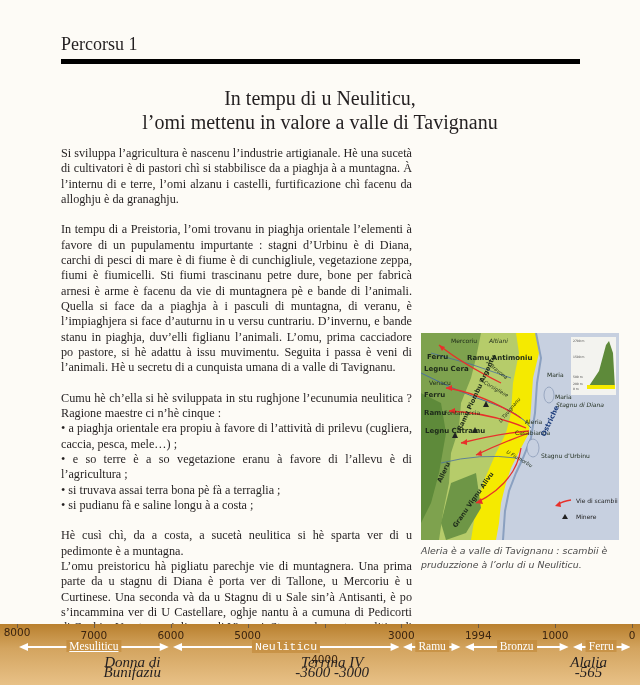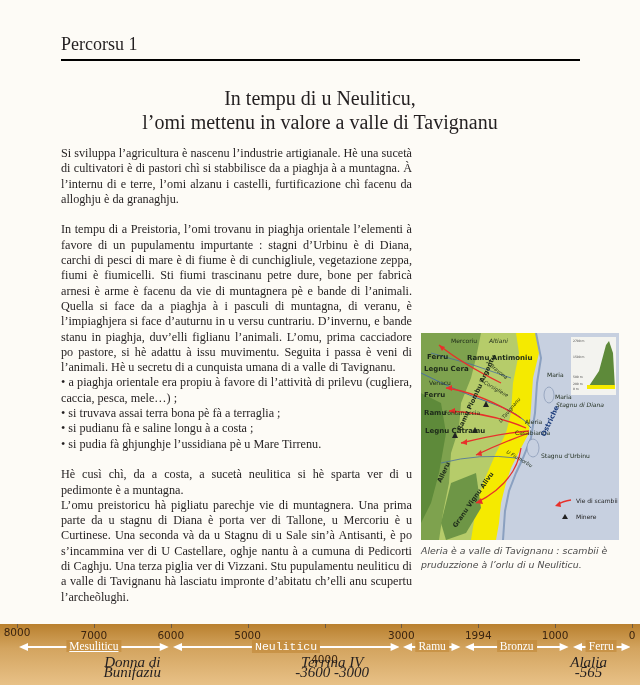--- a/index.html
+++ b/index.html
@@ -5,21 +5,21 @@
   html, body { margin: 0; padding: 0; }
   body {
     width: 640px; height: 685px; overflow: hidden;
     background: #fdfbf6;
     position: relative;
     font-family: "DejaVu Serif", serif;
     color: #231f20;
   }
   .header {
     position: absolute; left: 61px; top: 34px; width: 519px;
-    border-bottom: 2px solid #000000;
+    border-bottom: 5px solid #000000;
     padding-bottom: 4px;
   }
   .header-title {
     font-family: "Liberation Serif", serif;
     font-size: 18px; color: #231f20;
   }
   .page-title {
     position: absolute; left: 60px; width: 520px; top: 86px;
     text-align: center;
     font-family: "Liberation Serif", serif;
@@ -82,24 +82,25 @@
 </div>
 
 <div class="page-title">
   <div>In tempu di u Neuliticu,</div>
   <div>l’omi mettenu in valore a valle di Tavignanu</div>
 </div>
 
 <div class="body-text">
   <p>Si sviluppa l’agricultura è nascenu l’industrie artigianale. Hè una sucetà di cultivatori è di pastori chì si stabbilisce da a piaghja à a muntagna. À l’internu di e terre, l’omi alzanu i castelli, furtificazione chì facenu da alloghju è da granaghju.</p>
   <p class="gap">In tempu di a Preistoria, l’omi trovanu in piaghja orientale l’elementi à favore di un pupulamentu impurtante : stagni d’Urbinu è di Diana, carchi di pesci di mare è di fiume è di cunchigliule, vegetazione zeppa, fiumi è fiumicelli. Sti fiumi trascinanu petre dure, bone per fabricà arnesi è arme è facenu da vie di muntagnera pè e bande di l’animali. Quella si face da a piaghja à i pasculi di muntagna, di veranu, è l’impiaghjera si face d’auturnu in u versu cuntrariu. D’invernu, e bande stanu in piaghja, duv’elli figlianu l’animali. L’omu, prima cacciadore po pastore, si hè adattu à issu muvimentu. Seguita i passa è veni di l’animali. Hè u secretu di a cunquista umana di a valle di Tavignanu.</p>
+  <p class="gap">Cumu hè ch’ella si hè sviluppata in stu rughjone l’ecunumia neulitica ? Ragione maestre ci n’hè cinque :</p>
   <p class="bullet">a piaghja orientale era propiu à favore di l’attività di prilevu (cugliera, caccia, pesca, mele…) ;</p>
+  <p class="bullet">e so terre è a so vegetazione eranu à favore di l’allevu è di l’agricultura ;</p>
   <p class="bullet">si truvava assai terra bona pè fà a terraglia ;</p>
   <p class="bullet">si pudianu fà e saline longu à a costa ;</p>
-  <p class="bullet">si pudia fà ghjunghje l’ussidiana pè u Mare Tirrenu.</p>
   <p class="gap">Hè cusì chì, da a costa, a sucetà neulitica si hè sparta ver di u pedimonte è a muntagna.</p>
   <p>L’omu preistoricu hà pigliatu parechje vie di muntagnera. Una prima parte da u stagnu di Diana è porta ver di Tallone, u Mercoriu è u Curtinese. Una seconda và da u Stagnu di u Sale sin’à Antisanti, è po s’incammina ver di U Castellare, oghje nantu à a cumuna di Pedicorti di Caghju. Una terza piglia ver di Vizzani. Stu pupulamentu neuliticu di a valle di Tavignanu hà lasciatu impronte d’abitatu ch’elli anu scupertu l’archeõlughi.</p>
 </div>
 
 <div class="figure">
   <svg width="198" height="207" viewBox="0 0 198 207" style="font-family:'DejaVu Sans',sans-serif;">
     <rect x="0" y="0" width="198" height="207" fill="#c7d0e0"></rect>
 
     <path d="M0,0 L115,0 L118,20 L112,45 L110,75 L108,100 L100,115 L90,135 L85,150 L80,170 L78,190 L75,207 L0,207 Z" fill="#f5ea00"></path>
 

